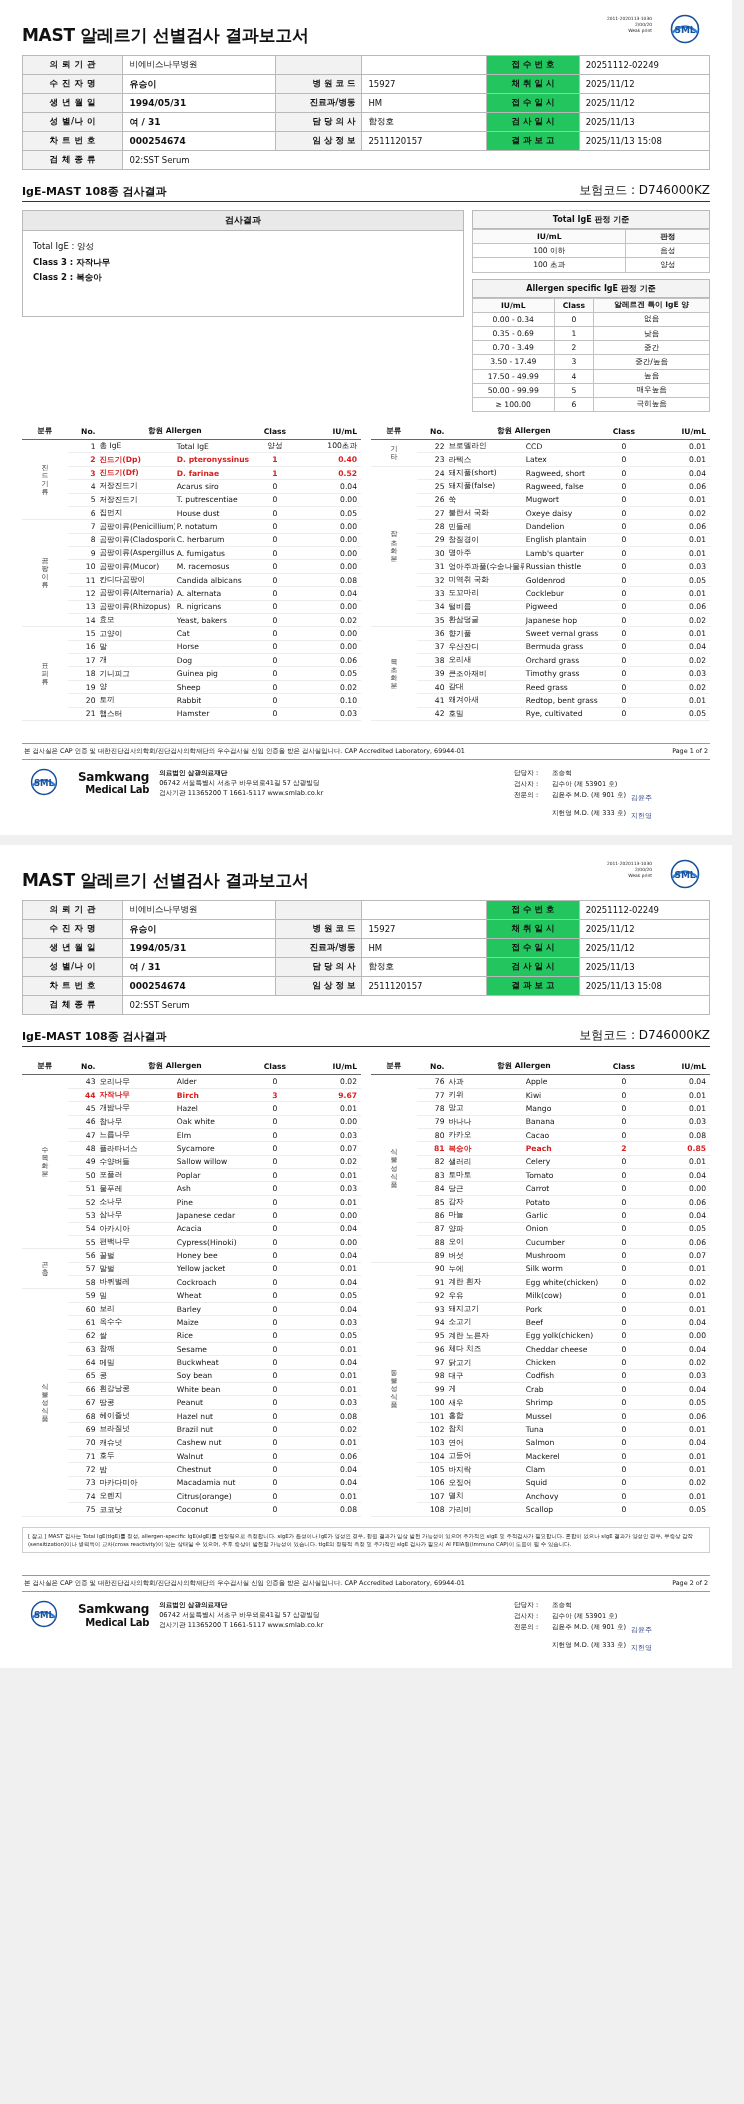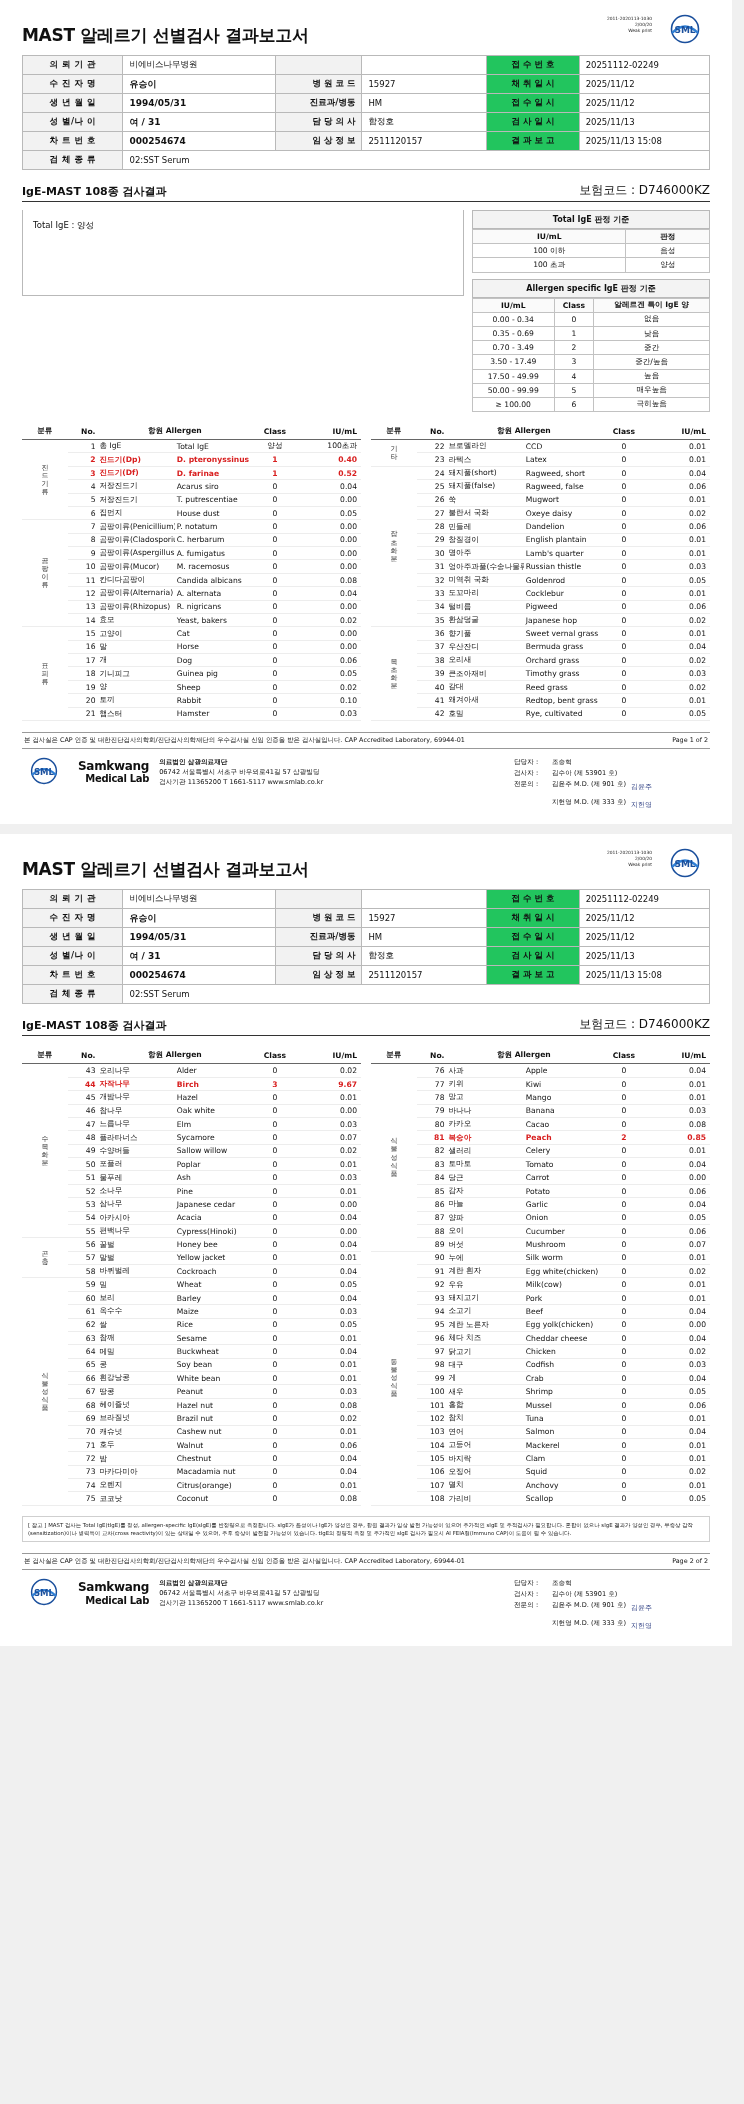--- a/index.html
+++ b/index.html
@@ -147,21 +147,21 @@
     text-align: center;
     color: #333;
     letter-spacing: -0.5px;
     line-height: 1.15;
     border-bottom: 1px solid #ededed;
     font-size: 7px;
   }
 
   
   .foot-note {
-    margin-top: 11px;
+    margin-top: 22px;
     border-top: 1px solid #999;
     border-bottom: 1px solid #999;
     padding: 3px 2px;
     font-size: 6.4px;
     display: flex;
     justify-content: space-between;
   }
   .legal {
     font-size: 5.4px;
     line-height: 1.5;
@@ -257,22 +257,25 @@
   </tbody>
     </table>
 
   <div class="sec-row">
     <div class="sec-title">IgE-MAST 108종 검사결과</div>
     <div class="sec-right">보험코드 : D746000KZ</div>
   </div>
 
   <div class="summary-wrap">
     <div class="summary-left">
+      <div class="res-head">검사결과</div>
       <div class="res-body">
         <div>Total IgE : 양성</div>
+        <div class="em">Class 3 : 자작나무</div>
+        <div class="em">Class 2 : 복숭아</div>
       </div>
     </div>
     <div class="summary-right">
       <table class="mini-tbl">
         <caption>Total IgE 판정 기준</caption>
         <tbody>
             <tr>
           <th>IU/mL</th>
           <th>판정</th>
         </tr>

